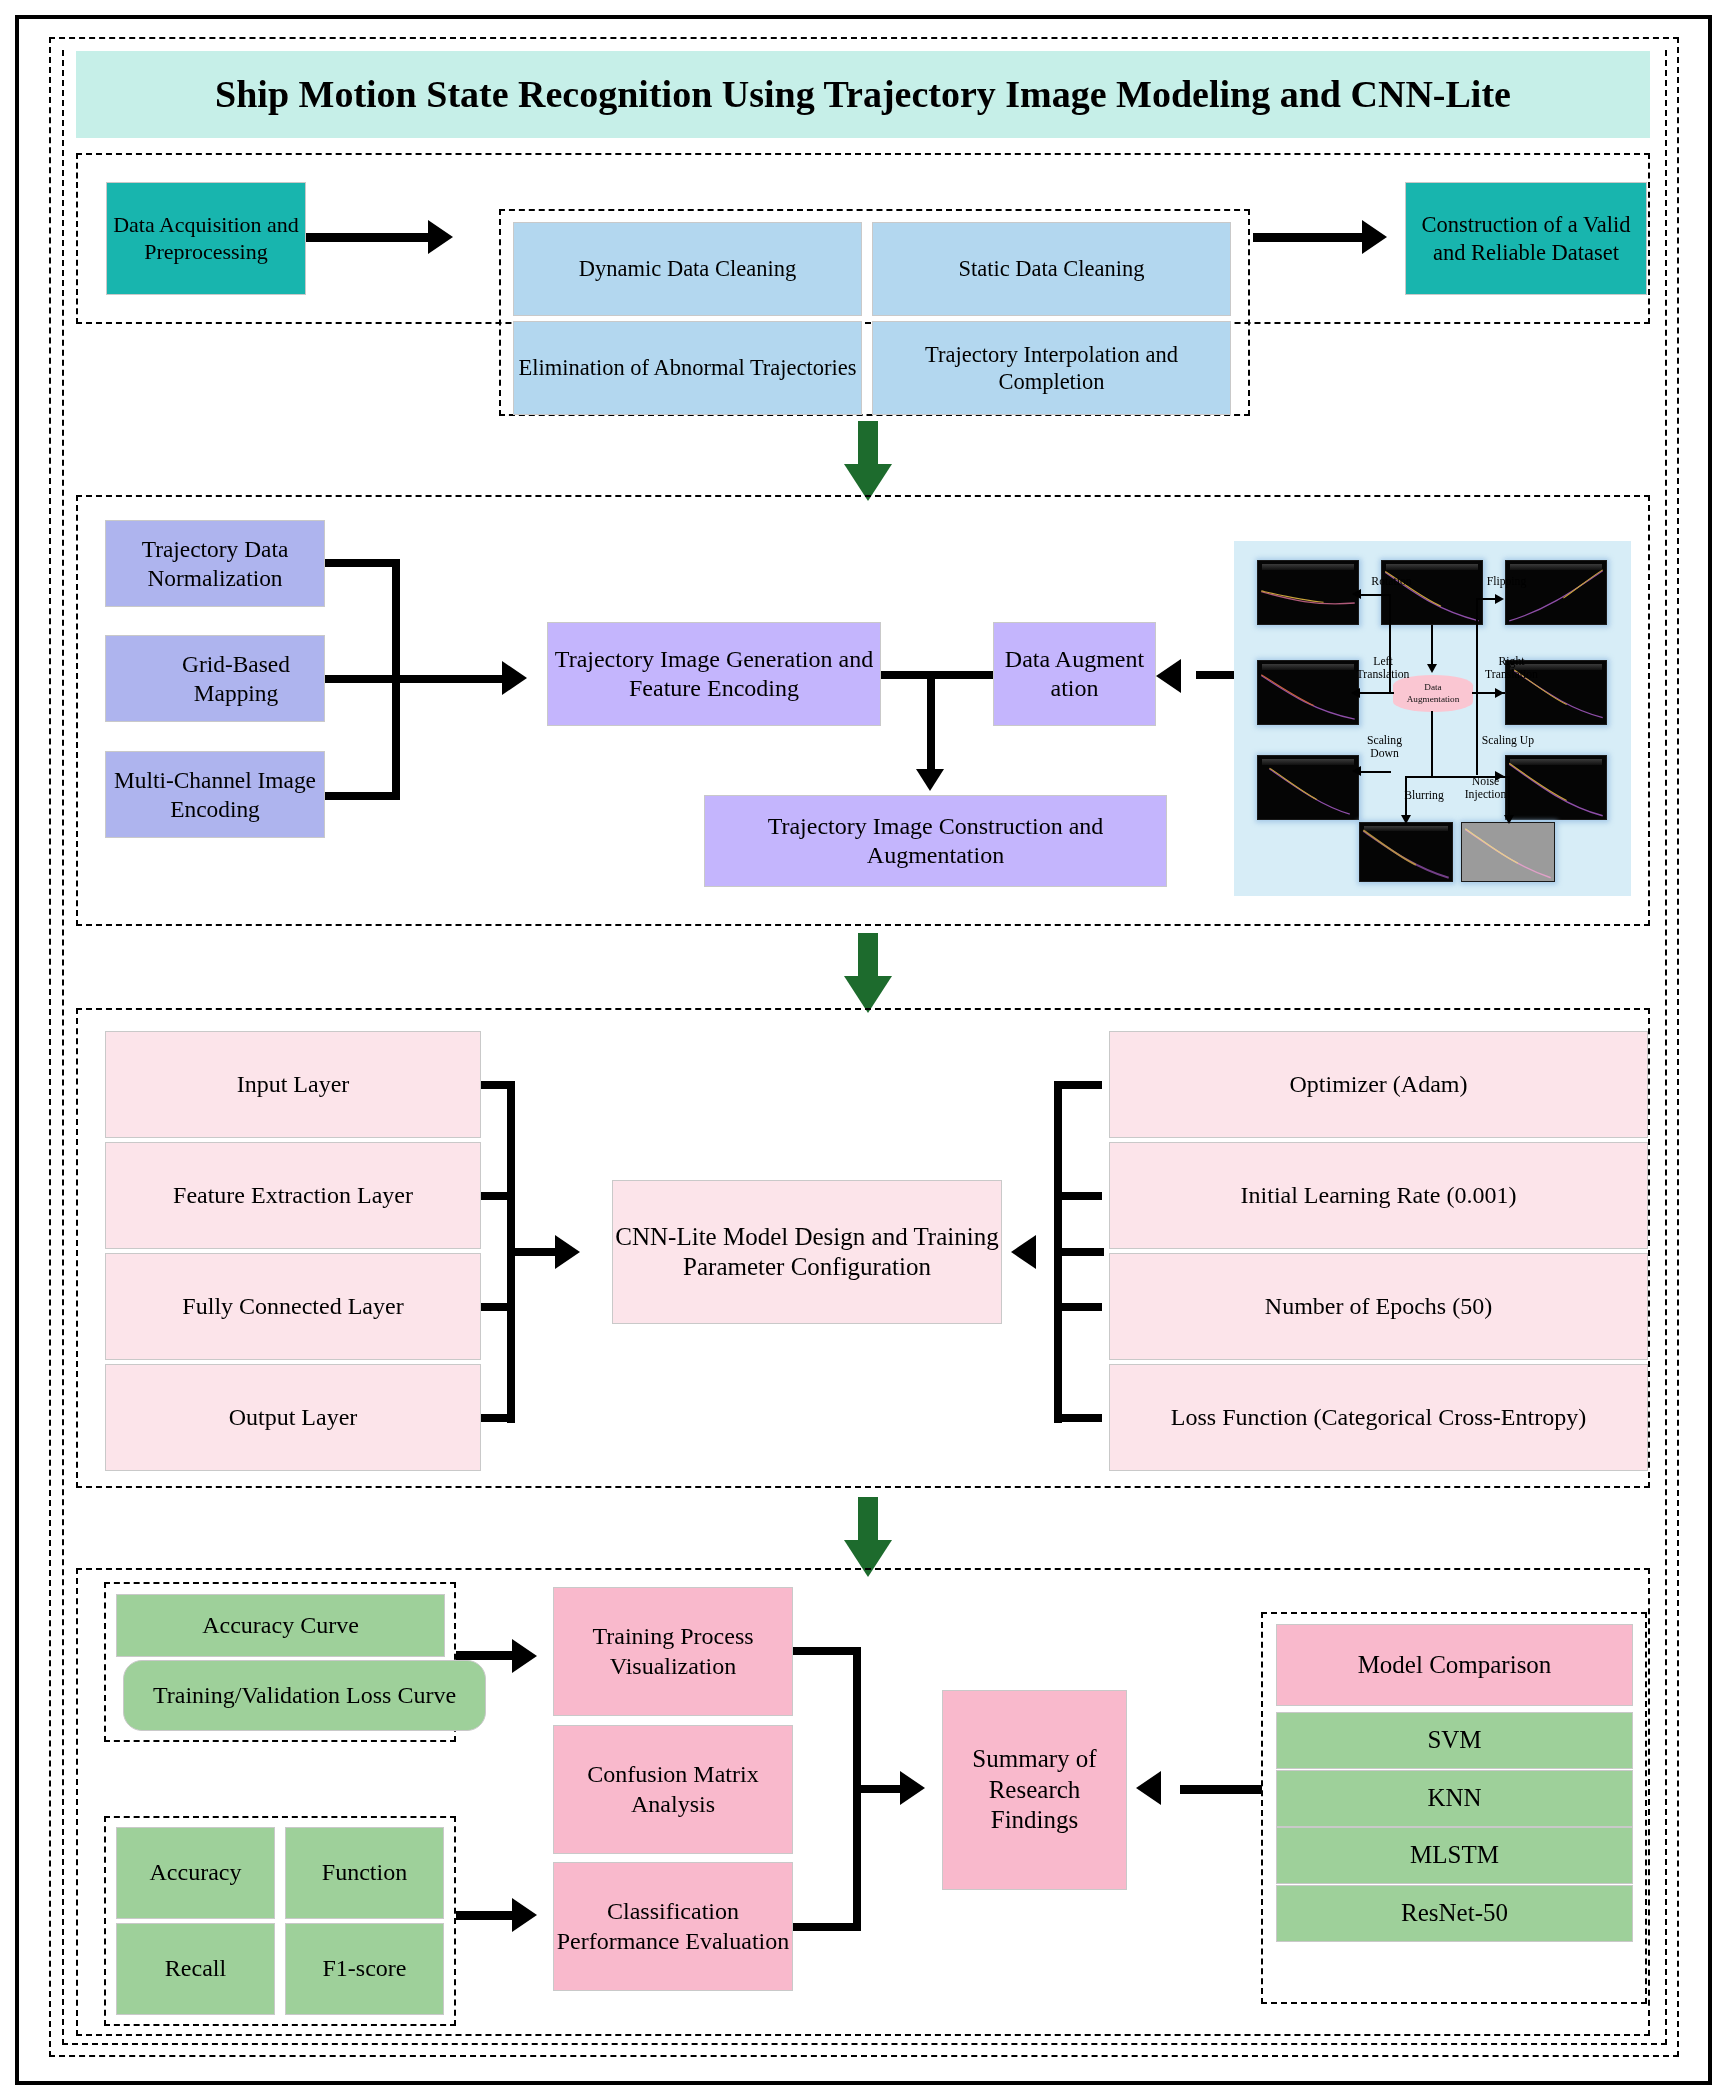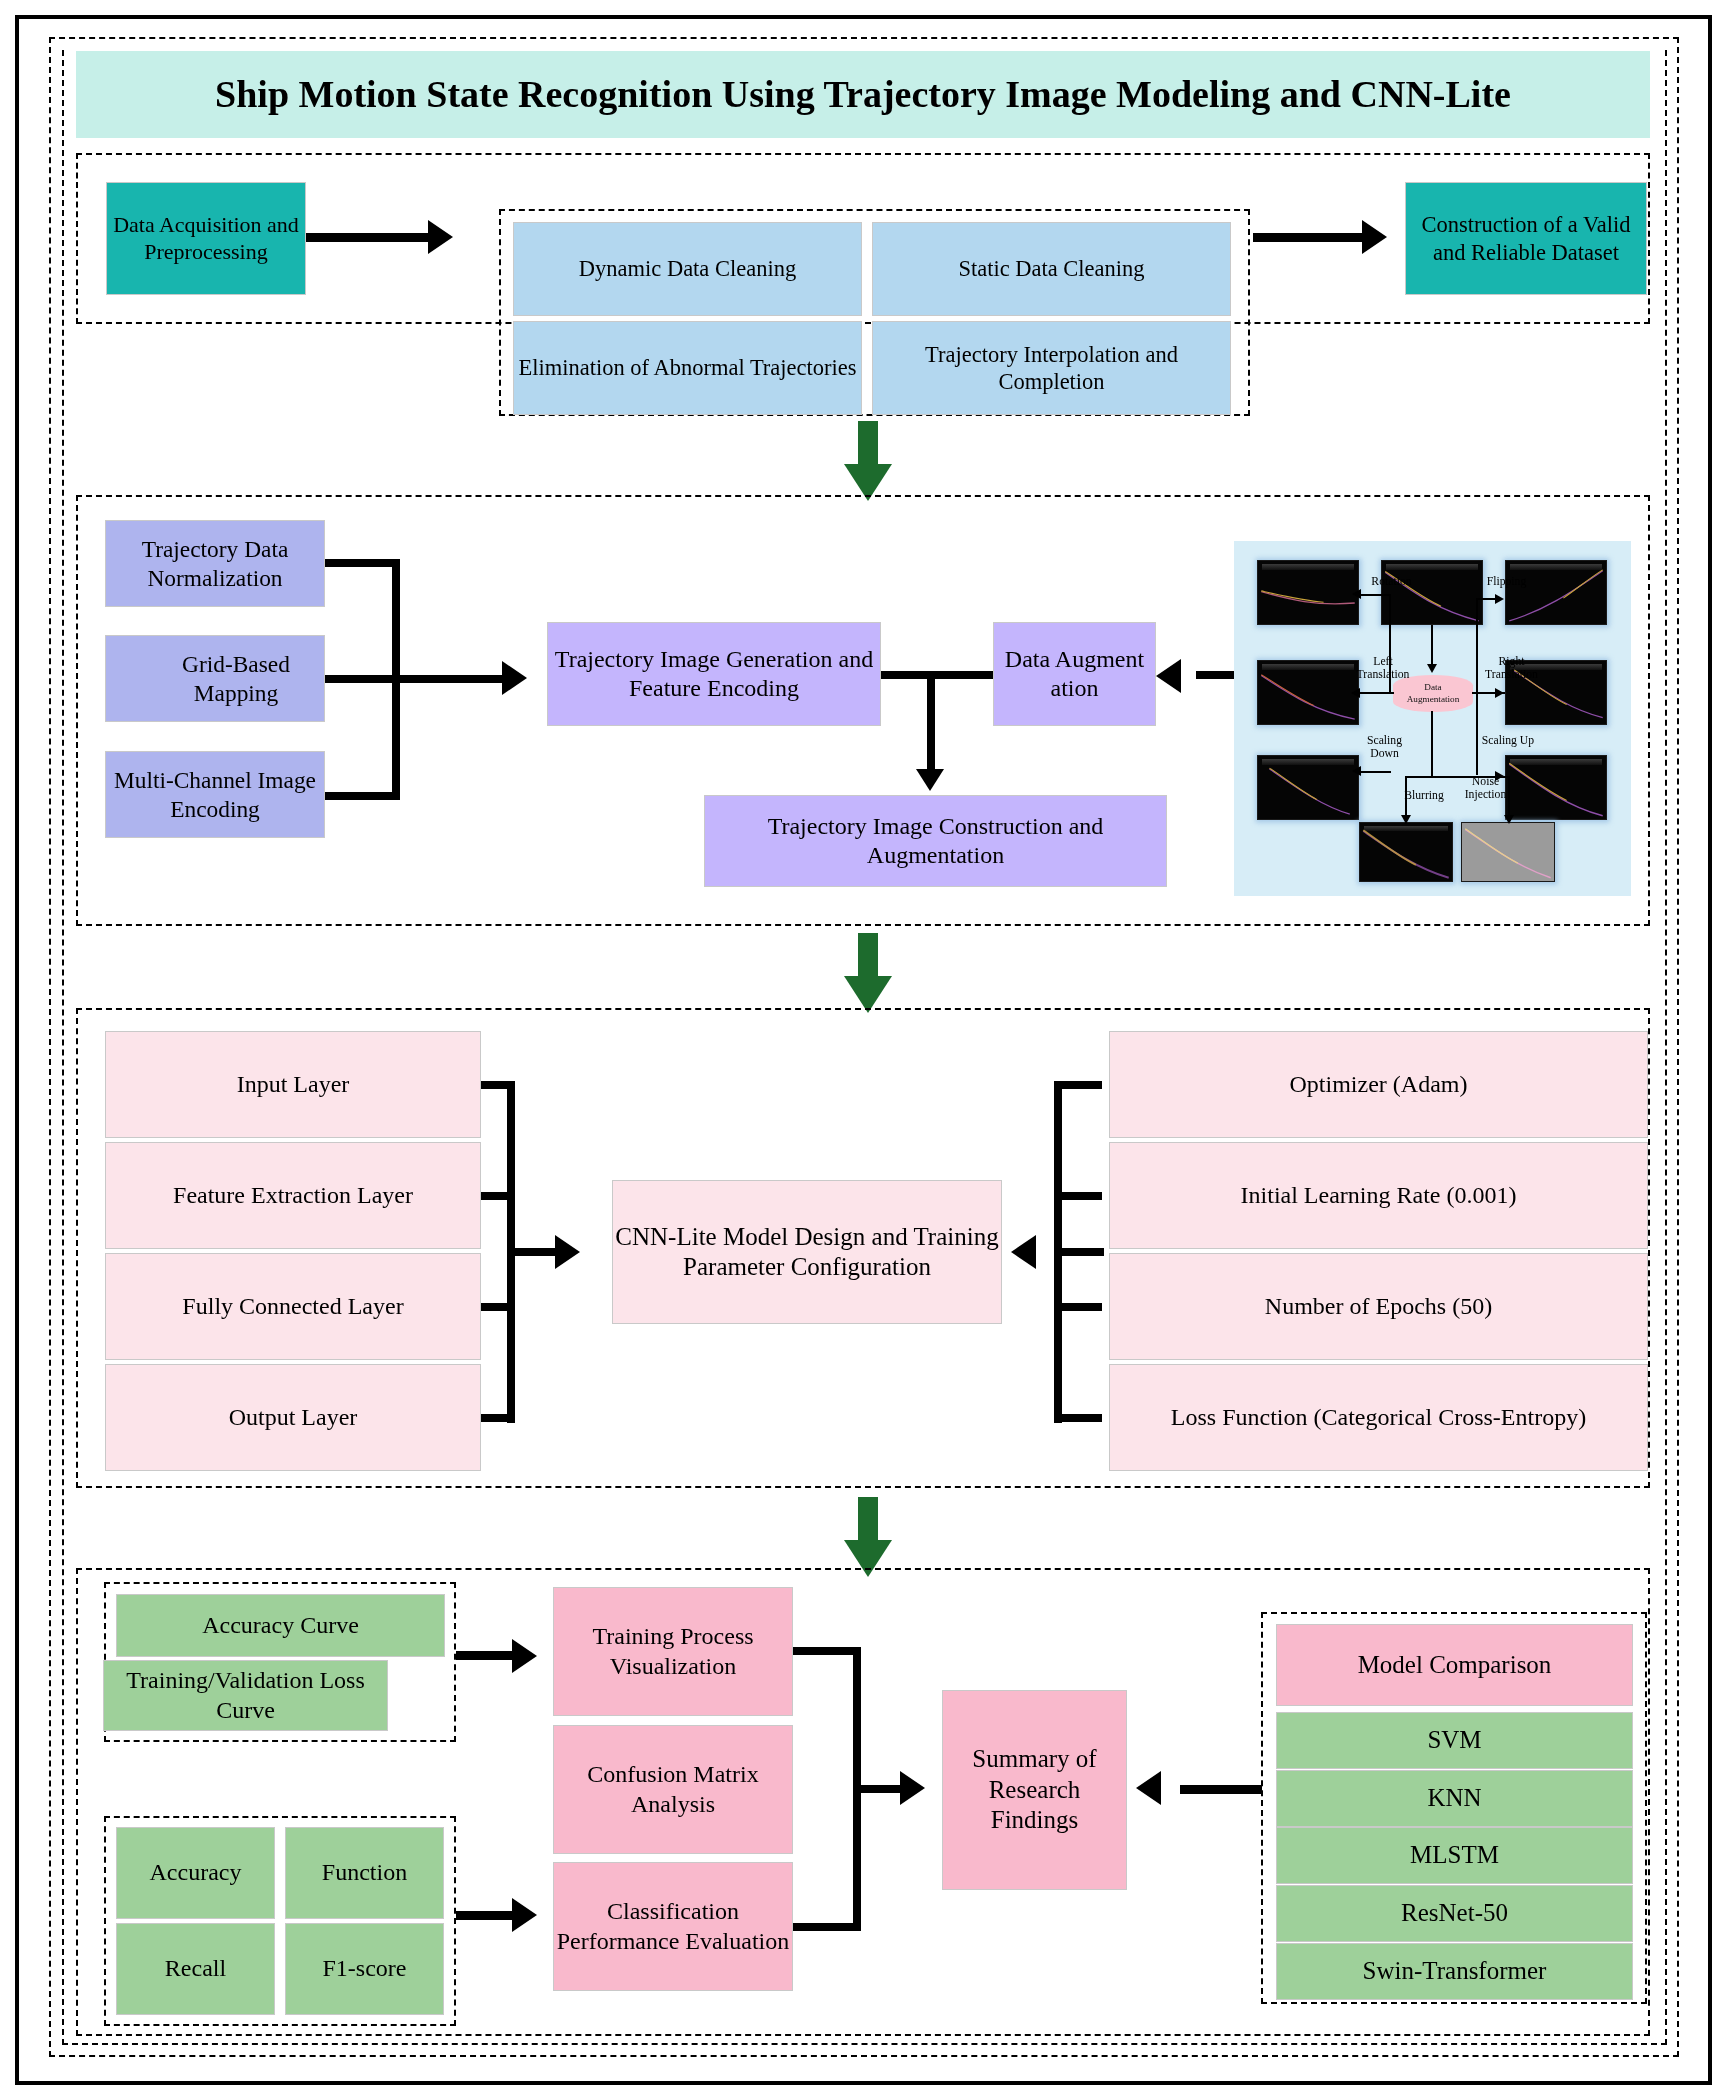--- a/index.html
+++ b/index.html
@@ -346,21 +346,21 @@
 
   <div class="green-arrow" style="left:825px; top:1478px;">
     <div class="stem"></div>
       <div class="head"></div>
   </div>
 
   <div class="section" style="left:57px; top:1549px; width:1574px; height:468px;"></div>
 
   <div class="subgroup" style="left:85px; top:1563px; width:352px; height:160px;"></div>
   <div class="box green" style="left:97px; top:1575px; width:329px; height:63px; font-size:24px;">Accuracy Curve</div>
-  <div class="box green" style="left:84px; top:1641px; width:285px; height:71px; font-size:24px;">Training/Validation Loss Curve</div>
+  <div class="box green" style="left:104px; top:1641px; width:363px; height:71px; font-size:24px;border-radius:19px;">Training/Validation Loss Curve</div>
 
   <div class="subgroup" style="left:85px; top:1797px; width:352px; height:210px;"></div>
   <div class="box green" style="left:97px; top:1808px; width:159px; height:92px; font-size:24px;">Accuracy</div>
   <div class="box green" style="left:266px; top:1808px; width:159px; height:92px; font-size:24px;">Function</div>
   <div class="box green" style="left:97px; top:1904px; width:159px; height:92px; font-size:24px;">Recall</div>
   <div class="box green" style="left:266px; top:1904px; width:159px; height:92px; font-size:24px;">F1-score</div>
 
   <div class="hline" style="left:437px; top:1632px; width:58px; height:9.2px;"></div>
   <div class="arrow-r" style="left:493px; top:1620px;"></div>
   <div class="hline" style="left:437px; top:1892px; width:58px; height:9.2px;"></div>
@@ -381,15 +381,14 @@
   <div class="arrow-l" style="left:1117px; top:1752px;"></div>
   <div class="hline" style="left:1161px; top:1766px; width:82px; height:9.2px;"></div>
 
   <div class="subgroup" style="left:1242px; top:1593px; width:386px; height:392px;"></div>
 
   <div class="box pink" style="left:1257px; top:1605px; width:357px; height:82px; font-size:25px;">Model Comparison</div>
   <div class="box green" style="left:1257px; top:1693px; width:357px; height:57px; font-size:25px;">SVM</div>
   <div class="box green" style="left:1257px; top:1751px; width:357px; height:57px; font-size:25px;">KNN</div>
   <div class="box green" style="left:1257px; top:1808px; width:357px; height:57px; font-size:25px;">MLSTM</div>
   <div class="box green" style="left:1257px; top:1866px; width:357px; height:57px; font-size:25px;">ResNet-50</div>
-  <div class="box green" style="left:1257px; top:1924px; width:357px; height:57px; font-size:25px;">Swin-Transformer</div>
 </div>
 
 
 </body></html>

